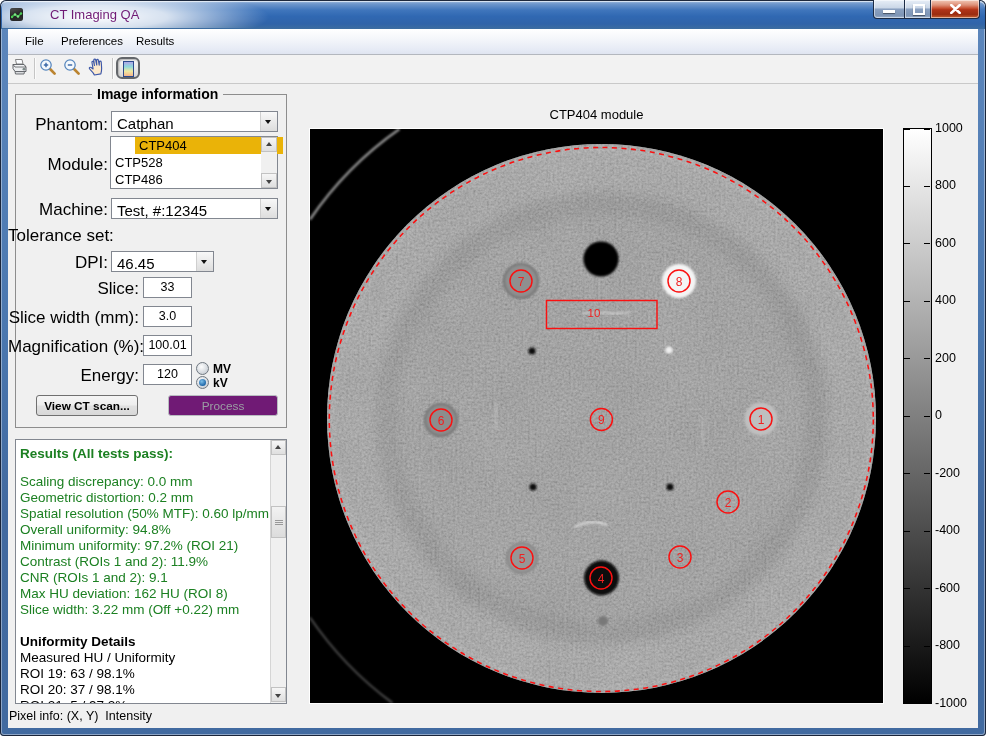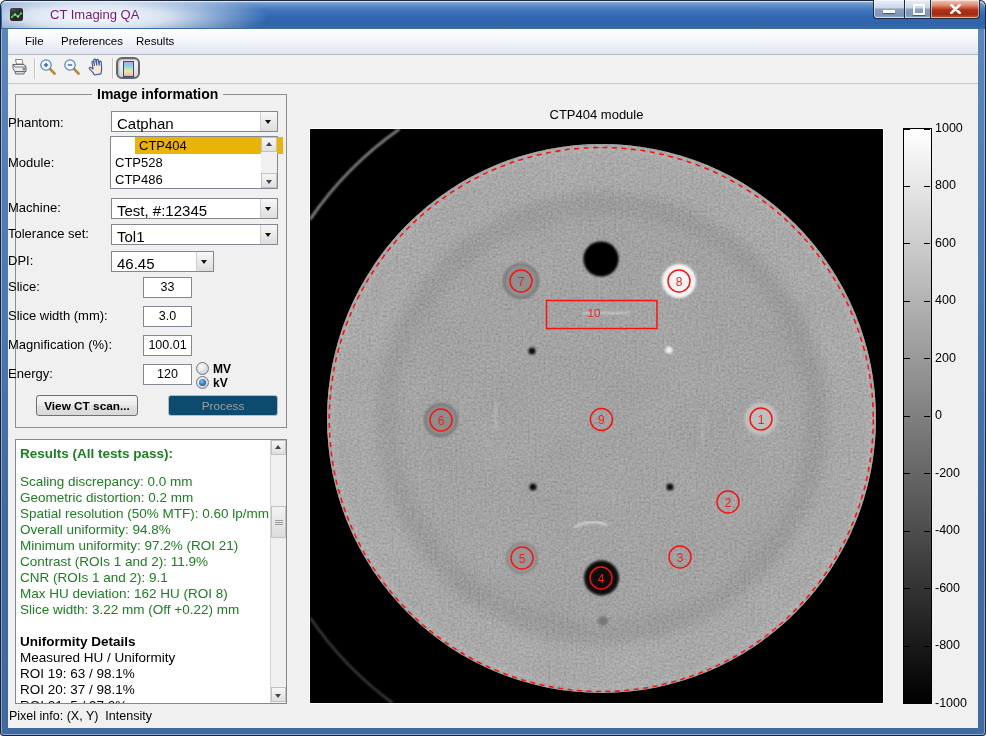--- a/index.html
+++ b/index.html
@@ -33,21 +33,21 @@
   #menubar{left:0;top:0;width:970px;height:25px;letter-spacing:0;
     background:linear-gradient(180deg,#ffffff 0%,#f4f6fa 40%,#e4e9f4 88%,#dfe4f0 100%);
     border-bottom:1px solid #b3b7be;font-size:11.5px;color:#000;}
   .menuitem{position:absolute;top:6px;margin-left:8px;}
   
   #toolbar{left:0;top:26px;width:970px;height:28px;background:#f2f2f2;border-bottom:1px solid #c9c9c9;}
   .tsep{position:absolute;top:3px;width:1px;height:21px;background:#c5c5c5;box-shadow:1px 0 0 #fbfbfb;}
   
   #groupbox{left:7px;top:65px;width:270px;height:332px;border:1px solid #8d8d8d;background:#f0f0f0;}
   #gb-label{left:84px;top:57px;background:#f0f0f0;padding:0 5px;font-size:14px;font-weight:bold;color:#000;}
-  .lbl{position:absolute;font-size:13px;color:#000;white-space:nowrap;text-align:left;}
+  .lbl{position:absolute;font-size:17px;color:#000;white-space:nowrap;text-align:right;}
   .combo{position:absolute;background:#fff;border:1px solid #828790;}
   .ctext{position:absolute;left:5px;top:3px;font-size:15px;color:#000;white-space:nowrap;}
   .carrow{position:absolute;right:0px;top:0px;bottom:0px;width:16px;
     background:linear-gradient(180deg,#f8f8f8,#dddddd);border-left:1px solid #cfcfcf;}
   .carrow:after{content:"";position:absolute;left:4px;top:8px;border:3.5px solid transparent;border-top:4.5px solid #111;}
   .edit{position:absolute;background:#fff;border:1px solid #828790;font-size:12.5px;color:#000;text-align:center;}
   
   #listbox{left:102px;top:107px;width:166px;height:51px;background:#fff;border:1px solid #828790;font-size:13px;}
   .lrow{position:absolute;left:0;width:148px;height:17px;padding-left:4px;padding-top:1px;box-sizing:border-box;}
   .lsb{position:absolute;right:0;top:0;width:16px;height:51px;background:#f0f0f0;}
@@ -56,21 +56,21 @@
   
   .radio{position:absolute;width:11px;height:11px;border-radius:50%;
     background:radial-gradient(circle at 40% 35%,#fdfdfd,#cfd4da 70%,#b5bcc6);border:1px solid #707880;}
   .radio.sel:after{content:"";position:absolute;left:2px;top:2px;width:7px;height:7px;border-radius:50%;
     background:radial-gradient(circle at 40% 35%,#7ec0ea,#1e66a8 70%);}
   .radlbl{position:absolute;font-size:12px;font-weight:bold;color:#000;}
   
   .btn{position:absolute;border:1px solid #707070;border-radius:3px;font-size:11.8px;font-weight:bold;
     color:#000;text-align:center;background:linear-gradient(180deg,#f5f5f5 0%,#eeeeee 45%,#e0e0e0 55%,#d8d8d8 100%);}
   .btn.disabled{border:1px solid #b8bcc0;color:#9b9fa4;font-weight:normal;
-    background:#0c4a6e;}
+    background:#701a75;}
   
   #results{left:7px;top:410px;width:270px;height:263px;background:#fff;border:1px solid #828790;overflow:hidden;}
   #res-text{position:absolute;left:4px;top:13px;font-size:13.5px;line-height:16px;color:#1c8022;white-space:pre;}
   #res-head{position:absolute;left:4px;top:6px;font-size:13.5px;font-weight:bold;color:#1c8022;}
   #res-sb{position:absolute;right:0;top:0;width:15px;height:263px;background:#f0f0f0;border-left:1px solid #d5d5d5;}
   #statusbar{left:1px;top:680px;font-size:12.5px;color:#000;}
   
   #axesbox{left:301px;top:99px;width:573px;height:574px;background:#000;border:1px solid #fff;}
   #img-title{left:302px;top:78px;width:573px;text-align:center;font-size:13px;color:#000;}
   
@@ -154,24 +154,20 @@
     <div class="lbl" style="left:0;top:279px;width:131px;">Slice width (mm):</div>
     <div class="lbl" style="left:0;top:308px;width:131px;">Magnification (%):</div>
     <div class="lbl" style="left:0;top:337px;width:131px;">Energy:</div>
 
     <div class="combo" style="left:103px;top:82px;width:165px;height:19px;">
         <span class="ctext">Catphan</span>
         <span class="carrow"></span>
       </div>
     <div class="combo" style="left:103px;top:169px;width:165px;height:19px;">
         <span class="ctext">Test, #:12345</span>
-        <span class="carrow"></span>
-      </div>
-    <div class="combo" style="left:103px;top:195px;width:165px;height:19px;">
-        <span class="ctext">Tol1</span>
         <span class="carrow"></span>
       </div>
     <div class="combo" style="left:103px;top:222px;width:101px;height:19px;">
         <span class="ctext">46.45</span>
         <span class="carrow"></span>
       </div>
 
     <div id="listbox" class="abs">
       <div class="lrow" style="top:0;background:#eab308;margin-left:24px;">CTP404</div>
       <div class="lrow" style="top:17px;">CTP528</div>

